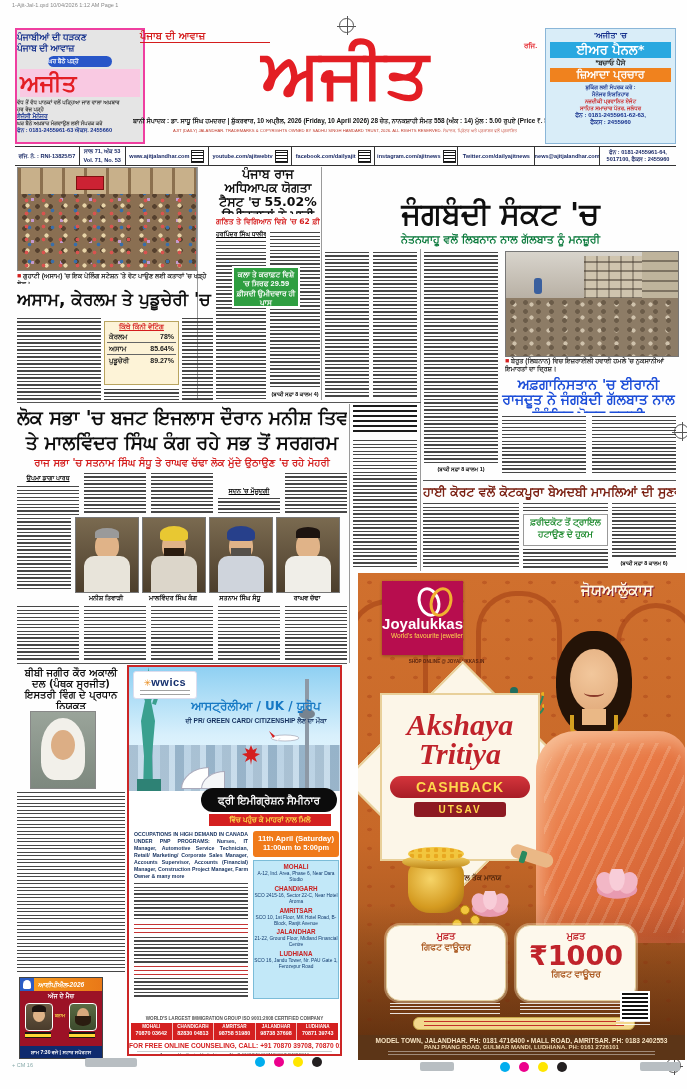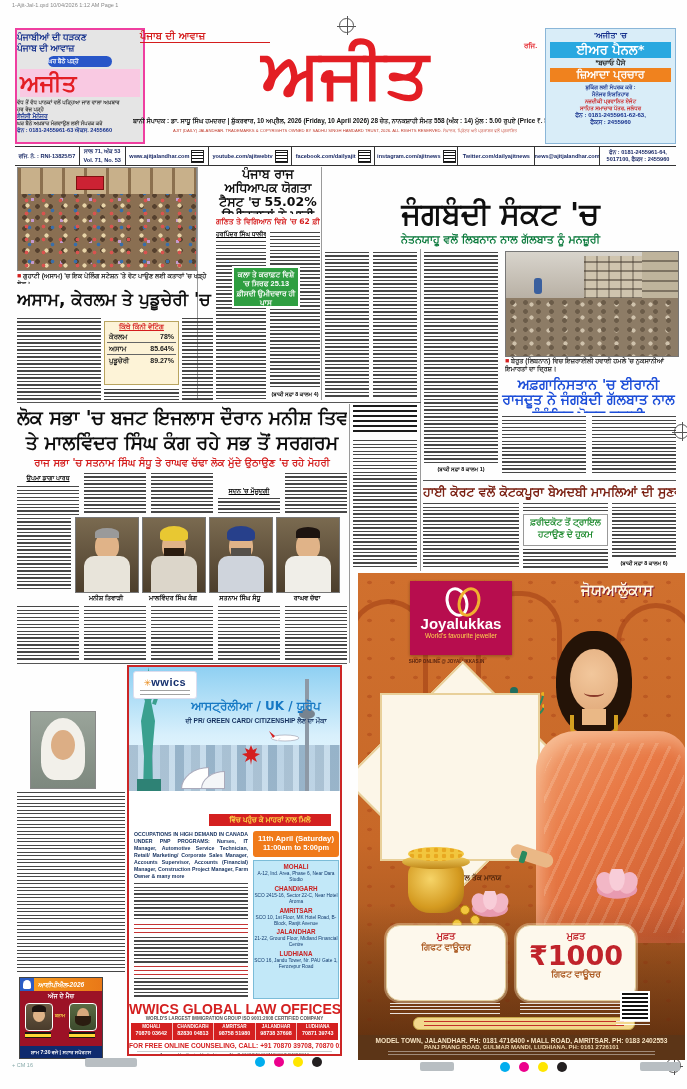--- a/index.html
+++ b/index.html
@@ -152,21 +152,21 @@
     </div>
   </div>
   <div class="c sim" style="left:104px;top:389px;width:75px;height:11px"></div>
   <div class="c sim" style="left:182px;top:318px;width:31px;height:82px"></div>
 
   <div class="c hl" style="left:216px;top:167px;width:104px;height:47px;font-size:12.5px;overflow:hidden">ਪੰਜਾਬ ਰਾਜ ਅਧਿਆਪਕ ਯੋਗਤਾ ਟੈਸਟ 'ਚ 55.02% ਉਮੀਦਵਾਰਾਂ ਨੇ ਮਾਰੀ ਬਾਜ਼ੀ</div>
   <div class="c hl nowrap" style="left:216px;top:216px;width:104px;height:12px;font-size:7.6px;color:#d41d1d;line-height:12px">ਗਣਿਤ ਤੇ ਵਿਗਿਆਨ ਵਿਸ਼ੇ 'ਚ 62 ਫ਼ੀਸਦੀ ਪਾਸ ਦਰ</div>
   <div class="c nowrap" style="left:216px;top:230px;width:50px;height:9px;font-size:6.2px;font-weight:bold;text-align:center;text-decoration:underline">ਹਰਪਿੰਦਰ ਸਿੰਘ ਧਾਲੀਵਾਲ</div>
   <div class="c sim" style="left:216px;top:241px;width:50px;height:158px"></div>
   <div class="c sim" style="left:270px;top:232px;width:50px;height:156px"></div>
-  <div class="c" style="left:234px;top:268px;width:64px;height:38px;background:#2f9e41;color:#fff;font-size:7.4px;font-weight:bold;text-align:center;line-height:1.25;padding-top:2px;box-sizing:border-box;box-shadow:0 0 0 2px #fff">ਕਲਾ ਤੇ ਕਰਾਫ਼ਟ ਵਿਸ਼ੇ 'ਚ ਸਿਰਫ 25.13 ਫ਼ੀਸਦੀ ਉਮੀਦਵਾਰ ਹੀ ਪਾਸ</div>
+  <div class="c" style="left:234px;top:268px;width:64px;height:38px;background:#2f9e41;color:#fff;font-size:7.4px;font-weight:bold;text-align:center;line-height:1.25;padding-top:2px;box-sizing:border-box;box-shadow:0 0 0 2px #fff">ਕਲਾ ਤੇ ਕਰਾਫ਼ਟ ਵਿਸ਼ੇ 'ਚ ਸਿਰਫ 29.59 ਫ਼ੀਸਦੀ ਉਮੀਦਵਾਰ ਹੀ ਪਾਸ</div>
   <div class="c nowrap" style="left:270px;top:391px;width:50px;height:8px;font-size:5.4px;font-weight:bold;text-align:center">(ਬਾਕੀ ਸਫ਼ਾ 8 ਕਾਲਮ 4)</div>
 
   <div class="c hl nowrap" style="left:325px;top:233px;width:351px;height:14px;font-size:11px;color:#0b7a3c;line-height:14px">ਨੇਤਨਯਾਹੂ ਵਲੋਂ ਲਿਬਨਾਨ ਨਾਲ ਗੱਲਬਾਤ ਨੂੰ ਮਨਜ਼ੂਰੀ</div>
   <div class="c hl nowrap" style="left:325px;top:196px;width:351px;height:36px;font-size:30px;line-height:36px">ਜੰਗਬੰਦੀ ਸੰਕਟ 'ਚ</div>
   <div class="c sim" style="left:325px;top:252px;width:44px;height:145px"></div>
   <div class="c sim" style="left:373px;top:252px;width:44px;height:145px"></div>
   <div class="c sim" style="left:424px;top:252px;width:74px;height:212px"></div>
   <div class="c nowrap" style="left:424px;top:466px;width:74px;height:8px;font-size:5.4px;font-weight:bold;text-align:center">(ਬਾਕੀ ਸਫ਼ਾ 8 ਕਾਲਮ 1)</div>
 
   <div class="c" style="left:505px;top:251px;width:172px;height:104px;border:1px solid #777;overflow:hidden;background:linear-gradient(180deg,#d8d4cc,#b8b0a4 45%,#97897a)">
@@ -239,20 +239,21 @@
   <div class="c nowrap" style="left:142px;top:594px;width:62px;font-size:6.4px;font-weight:bold;text-align:center">ਮਾਲਵਿੰਦਰ ਸਿੰਘ ਕੰਗ</div>
   <div class="c nowrap" style="left:209px;top:594px;width:62px;font-size:6.4px;font-weight:bold;text-align:center">ਸਤਨਾਮ ਸਿੰਘ ਸੰਧੂ</div>
   <div class="c nowrap" style="left:276px;top:594px;width:62px;font-size:6.4px;font-weight:bold;text-align:center">ਰਾਘਵ ਚੱਢਾ</div>
 
   <div class="c sim" style="left:17px;top:606px;width:62px;height:54px"></div>
   <div class="c sim" style="left:84px;top:606px;width:62px;height:54px"></div>
   <div class="c sim" style="left:151px;top:606px;width:62px;height:54px"></div>
   <div class="c sim" style="left:218px;top:606px;width:62px;height:54px"></div>
   <div class="c sim" style="left:285px;top:606px;width:62px;height:54px"></div>
 
+  <div class="c hl" style="left:17px;top:667px;width:108px;height:42px;font-size:10px;overflow:hidden">ਬੀਬੀ ਜਗੀਰ ਕੌਰ ਅਕਾਲੀ ਦਲ (ਪੰਥਕ ਸੁਰਜੀਤ) ਇਸਤਰੀ ਵਿੰਗ ਦੇ ਪ੍ਰਧਾਨ ਨਿਯੁਕਤ</div>
   <div class="c" style="left:30px;top:711px;width:64px;height:76px;border:1px solid #888;background:linear-gradient(180deg,#9aa49a,#7d887e);overflow:hidden">
     <div style="position:absolute;left:10px;top:6px;width:44px;height:62px;border-radius:50% 50% 30% 30%;background:#f2f0ea"></div>
     <div style="position:absolute;left:20px;top:18px;width:24px;height:30px;border-radius:50%;background:#dcae85"></div>
   </div>
   <div class="c sim" style="left:17px;top:792px;width:108px;height:182px"></div>
 
   <div class="c" style="left:19px;top:977px;width:82px;height:80px;border:1px solid #444;overflow:hidden">
     <div style="height:13px;background:linear-gradient(90deg,#2a5cc4 0 14px,#f59a1e 14px,#e97817);color:#fff;font-size:6.6px;font-weight:bold;font-style:italic;text-align:center;line-height:13px">ਆਈਪੀਐਲ-2026</div>
     <div style="position:absolute;left:3px;top:2px;width:8px;height:9px;border-radius:50% 50% 20% 20%;background:#fff"></div>
     <div style="position:absolute;top:13px;left:0;right:0;bottom:0;background:#9c1226">
@@ -304,20 +305,21 @@
 
       <div style="position:absolute;left:4px;top:4px;width:62px;height:26px;background:#fff;border-radius:3px;border:1px solid #dde;text-align:center">
         <span style="color:#e88a1a;font-size:9px">✳</span><span style="font-size:11px;font-weight:bold;color:#16306e;letter-spacing:.5px">wwics</span>
         <div class="sim" style="height:5px;margin:0 6px;opacity:.5"></div>
       </div>
 
       <div class="nowrap" style="position:absolute;left:42px;top:32px;width:170px;font-size:12px;font-weight:bold;color:#1779c4;text-align:center;font-family:'DejaVu Sans',sans-serif">ਆਸਟ੍ਰੇਲੀਆ / UK / ਯੂਰੋਪ</div>
       <div class="nowrap" style="position:absolute;left:42px;top:50px;width:170px;font-size:6.6px;font-weight:bold;color:#14305e;text-align:center">ਦੀ PR/ GREEN CARD/ CITIZENSHIP ਲੈਣ ਦਾ ਮੌਕਾ</div>
     </div>
 
+    <div class="nowrap" style="position:absolute;left:72px;top:121px;width:136px;height:24px;background:#0c0c0c;border-radius:12px;color:#fff;font-size:10.5px;font-weight:bold;text-align:center;line-height:24px">ਫ੍ਰੀ ਇਮੀਗ੍ਰੇਸ਼ਨ ਸੈਮੀਨਾਰ</div>
     <div class="nowrap" style="position:absolute;left:80px;top:147px;width:122px;height:12px;background:#d42020;color:#ffe24a;font-size:7.2px;font-weight:bold;text-align:center;line-height:12px">ਵਿੱਚ ਪਹੁੰਚ ਕੇ ਮਾਹਰਾਂ ਨਾਲ ਮਿਲੋ</div>
 
     <div style="position:absolute;left:5px;top:164px;width:114px;font-size:5.2px;font-weight:bold;color:#14305e;line-height:1.35;text-align:justify">OCCUPATIONS IN HIGH DEMAND IN CANADA UNDER PNP PROGRAMS: Nurses, IT Manager, Automotive Service Technician, Retail/ Marketing/ Corporate Sales Manager, Accounts Supervisor, Accounts (Financial) Manager, Construction Project Manager, Farm Owner &amp; many more</div>
     <div class="sim" style="position:absolute;left:5px;top:216px;width:114px;height:38px"></div>
     <div class="simr" style="position:absolute;left:5px;top:257px;width:114px;height:10px"></div>
     <div class="sim" style="position:absolute;left:5px;top:270px;width:114px;height:26px"></div>
     <div class="simr" style="position:absolute;left:5px;top:299px;width:114px;height:9px"></div>
     <div class="sim" style="position:absolute;left:5px;top:311px;width:114px;height:21px"></div>
 
     <div style="position:absolute;left:124px;top:164px;width:86px;height:26px;background:#f07a1a;border-radius:3px;color:#fff;text-align:center">
@@ -330,21 +332,20 @@
       <div class="citname">CHANDIGARH</div>
       <div class="citaddr">SCO 2415-16, Sector 22-C, Near Hotel Aroma</div>
       <div class="citname">AMRITSAR</div>
       <div class="citaddr">SCO 10, 1st Floor, MK Hotel Road, B-Block, Ranjit Avenue</div>
       <div class="citname">JALANDHAR</div>
       <div class="citaddr">21-22, Ground Floor, Midland Financial Centre</div>
       <div class="citname">LUDHIANA</div>
       <div class="citaddr">SCO 16, Jandu Tower, Nr. PAU Gate 1, Ferozepur Road</div>
     </div>
 
-    <div class="nowrap" style="position:absolute;left:0;top:334px;width:211px;font-size:14px;font-weight:bold;color:#d42020;text-align:center;font-family:'Liberation Sans',sans-serif">WWICS GLOBAL LAW OFFICES</div>
     <div class="nowrap" style="position:absolute;left:0;top:349px;width:211px;font-size:4.6px;font-weight:bold;color:#555;text-align:center">WORLD'S LARGEST IMMIGRATION GROUP      ISO 9001:2008 CERTIFIED COMPANY</div>
     <div style="position:absolute;left:2px;top:356px;width:207px;height:17px;background:#d42020;display:flex">
       <div class="phcell">
           <div style="font-size:4.6px;font-weight:bold">MOHALI</div>
           <div style="font-size:5.4px;font-weight:bold">70870 03642</div>
         </div>
       <div class="phcell">
           <div style="font-size:4.6px;font-weight:bold">CHANDIGARH</div>
           <div style="font-size:5.4px;font-weight:bold">82830 04813</div>
         </div>
@@ -367,21 +368,21 @@
 
   <div class="c" style="left:358px;top:573px;width:327px;height:487px;overflow:hidden;background:linear-gradient(180deg,#d0702e,#c76828 55%,#8a4a1a)">
 
     <div style="position:absolute;inset:0;background-image:radial-gradient(rgba(165,60,20,.4) 2px,transparent 2.6px);background-size:23px 19px"></div>
     <div class="archp" style="left:-10px;top:26px;width:70px;height:90px"></div>
     <div class="archp" style="left:118px;top:18px;width:76px;height:100px"></div>
     <div class="archp" style="left:258px;top:30px;width:70px;height:90px"></div>
 
     <div class="nowrap" style="position:absolute;left:195px;top:8px;width:128px;font-size:15px;font-weight:bold;color:#fff6e0;text-align:center;text-shadow:1px 1px 0 #7a1430;font-family:'DejaVu Sans',sans-serif">ਜੋਯਆਲੁੱਕਾਸ</div>
 
-    <div style="position:absolute;left:52px;top:8px;width:102px;height:74px;background:#b70d4e;text-align:center;box-shadow:0 1px 3px rgba(0,0,0,.3)">
+    <div style="position:absolute;left:24px;top:8px;width:81px;height:74px;background:#b70d4e;text-align:right;box-shadow:0 1px 3px rgba(0,0,0,.3)">
       <div style="position:relative;height:30px;margin-top:4px">
         <div style="position:absolute;left:36px;top:2px;width:16px;height:24px;border:3px solid #fff;border-radius:50%;transform:rotate(-18deg)"></div>
         <div style="position:absolute;left:48px;top:2px;width:16px;height:24px;border:3px solid #f0b030;border-radius:50%;transform:rotate(18deg)"></div>
       </div>
       <div style="font-size:15px;font-weight:bold;color:#fff;font-family:'Liberation Sans',sans-serif">Joyalukkas</div>
       <div style="font-size:6.5px;color:#ffd84d">World's favourite jeweller</div>
     </div>
     <div class="nowrap" style="position:absolute;left:38px;top:86px;width:101px;font-size:4.6px;font-weight:bold;color:#5a2410;text-align:center">SHOP ONLINE @ JOYALUKKAS.IN</div>
 
     <svg style="position:absolute;left:138px;top:108px" width="48" height="42" viewBox="0 0 48 42">
@@ -389,20 +390,26 @@
       <circle cx="18" cy="10" r="4" fill="#1f6e5e"></circle>
       <path d="M34 38 C40 28 46 24 47 14" stroke="#2b8a5e" stroke-width="2" fill="none"></path>
       <path d="M34 38 C42 34 46 32 48 26" stroke="#2b8a5e" stroke-width="2" fill="none"></path>
       <circle cx="47" cy="13" r="2" fill="#e8b020"></circle>
         <circle cx="48" cy="25" r="2" fill="#e8b020"></circle>
     </svg>
 
     <div style="position:absolute;left:14px;top:112px;width:176px;height:184px">
       <div style="position:absolute;inset:8px;background:#fcf6e8;border:2px solid #e8d09a;transform:rotate(45deg)"></div>
       <div style="position:absolute;inset:8px;background:#fcf6e8;border:2px solid #e8d09a"></div>
+      <div style="position:relative;text-align:center;padding-top:26px">
+        <div style="font-family:'Liberation Serif',serif;font-style:italic;font-weight:bold;font-size:30px;color:#c0232b;line-height:.95">Akshaya</div>
+        <div style="font-family:'Liberation Serif',serif;font-style:italic;font-weight:bold;font-size:30px;color:#c0232b;line-height:.95">Tritiya</div>
+        <div style="margin:8px auto 0;width:140px;height:22px;background:linear-gradient(180deg,#d4353c,#a81d26);border-radius:11px;color:#ffd84d;font-size:14px;font-weight:bold;line-height:22px;letter-spacing:1px">CASHBACK</div>
+        <div style="margin:4px auto 0;width:92px;height:15px;background:#8d1a22;color:#ffd84d;font-size:10px;font-weight:bold;line-height:15px;letter-spacing:2px;border-radius:3px">UTSAV</div>
+      </div>
     </div>
     <div class="nowrap" style="position:absolute;left:40px;top:300px;width:124px;font-size:7.5px;font-weight:bold;color:#4a2008;text-align:center">ਆਫ਼ਰ 20 ਅਪ੍ਰੈਲ ਤੱਕ ਮਾਨਯ</div>
 
     <div style="position:absolute;left:178px;top:40px;width:149px;height:330px">
       <div style="position:absolute;left:20px;top:18px;width:76px;height:104px;border-radius:46%;background:#241307"></div>
       <div style="position:absolute;left:34px;top:36px;width:48px;height:62px;border-radius:50%;background:radial-gradient(circle at 45% 40%,#f2c79c,#e0a878)"></div>
       <div style="position:absolute;left:48px;top:76px;width:20px;height:6px;border-bottom:2px solid #8a3a2a;border-radius:50%"></div>
       <div style="position:absolute;left:46px;top:96px;width:24px;height:16px;background:#eab886"></div>
       <div style="position:absolute;left:34px;top:102px;width:48px;height:26px;border:4px solid #d4a020;border-top:none;border-radius:0 0 50% 50%;box-sizing:border-box"></div>
       <div style="position:absolute;left:52px;top:120px;width:12px;height:12px;border-radius:50%;background:#c02040;border:2px solid #d4a020"></div>

